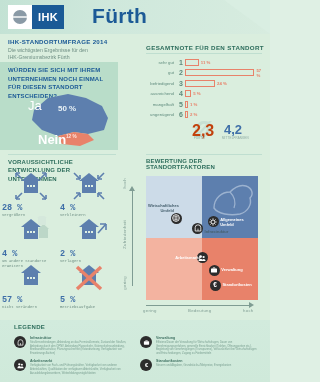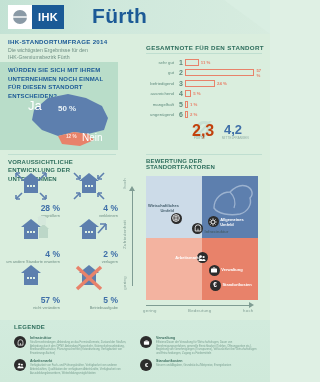--- a/index.html
+++ b/index.html
@@ -29,21 +29,21 @@
   .sub-d{color:#6f8f84;font-size:5.2px;line-height:7px;margin-top:2px;}
 
   
   .qblock{position:absolute;left:0;top:62px;width:118px;height:88px;background:#b9ddc9;}
   .qtitle{position:absolute;left:8px;top:4px;width:104px;color:#1c5a96;font-size:6px;
           font-weight:bold;line-height:8.6px;letter-spacing:.2px;}
   .map-wrap{position:absolute;left:28px;top:30px;width:86px;height:56px;}
   .map-svg{position:absolute;left:0;top:0;}
   .ja{position:absolute;left:28px;top:36px;color:#ffffff;font-size:13px;font-weight:normal;}
   .japct{position:absolute;left:58px;top:42px;color:#e8f1f6;font-size:8px;font-weight:bold;}
-  .nein{position:absolute;left:38px;top:70px;color:#ffffff;font-size:10px;font-weight:normal;margin-left:44px;}
+  .nein{position:absolute;left:38px;top:70px;color:#ffffff;font-size:13px;font-weight:bold;}
   .neinpct{position:absolute;left:66px;top:72px;color:#ffe7e0;font-size:4.6px;font-weight:bold;}
 
   
   .gradehdr{position:absolute;left:146px;top:44px;color:#2d6d5c;font-size:6.2px;
             font-weight:bold;letter-spacing:.35px;}
   .grade-rule{position:absolute;left:146px;top:53px;width:116px;height:1px;background:#bfded0;}
   .grades{position:absolute;left:136px;top:57px;width:130px;}
   .grow{position:relative;height:10.5px;display:flex;align-items:center;}
   .glabel{width:38px;text-align:right;color:#5e8a7c;font-size:4.3px;padding-right:3px;}
   .gnum{width:8px;text-align:center;color:#5e8a7c;font-size:7px;font-weight:bold;}
@@ -55,21 +55,21 @@
   .avg1{position:absolute;left:4px;top:4px;color:#c2410c;font-size:16px;font-weight:bold;}
   .avg2{position:absolute;left:36px;top:4px;color:#3f6fa8;font-size:13px;font-weight:bold;}
   .avg1l{position:absolute;left:6px;top:18px;color:#8aa8a0;font-size:2.9px;letter-spacing:.2px;}
   .avg2l{position:absolute;left:34px;top:18px;color:#8aa8a0;font-size:2.9px;letter-spacing:.2px;}
 
   
   .devhdr{position:absolute;left:8px;top:158px;width:108px;color:#2d6d5c;font-size:6px;
           font-weight:bold;line-height:8.4px;letter-spacing:.2px;}
   .dev-rule{position:absolute;left:8px;top:154px;width:108px;height:1px;background:#bfded0;}
   .devgrid{position:absolute;left:2px;top:178px;width:116px;}
-  .devcell{position:relative;width:58px;float:left;text-align:right;height:46px;}
+  .devcell{position:relative;width:58px;float:left;text-align:left;height:46px;font-family:Liberation Mono, monospace;}
   .devicon{height:24px;display:flex;align-items:flex-end;justify-content:center;}
   .devpct{color:#3f6fa8;font-size:8.5px;font-weight:bold;margin-top:1px;}
   .devlbl{color:#6f8f84;font-size:3.9px;line-height:5px;margin-top:0px;}
 
   
   .scathdr{position:absolute;left:146px;top:158px;color:#2d6d5c;font-size:6px;
            font-weight:bold;letter-spacing:.2px;}
   .scat-rule{position:absolute;left:146px;top:154px;width:116px;height:1px;background:#bfded0;}
   .plot{position:absolute;left:146px;top:176px;width:112px;height:124px;}
   .q-tl{position:absolute;left:0;top:0;width:56px;height:62px;background:#ccdbe8;}

